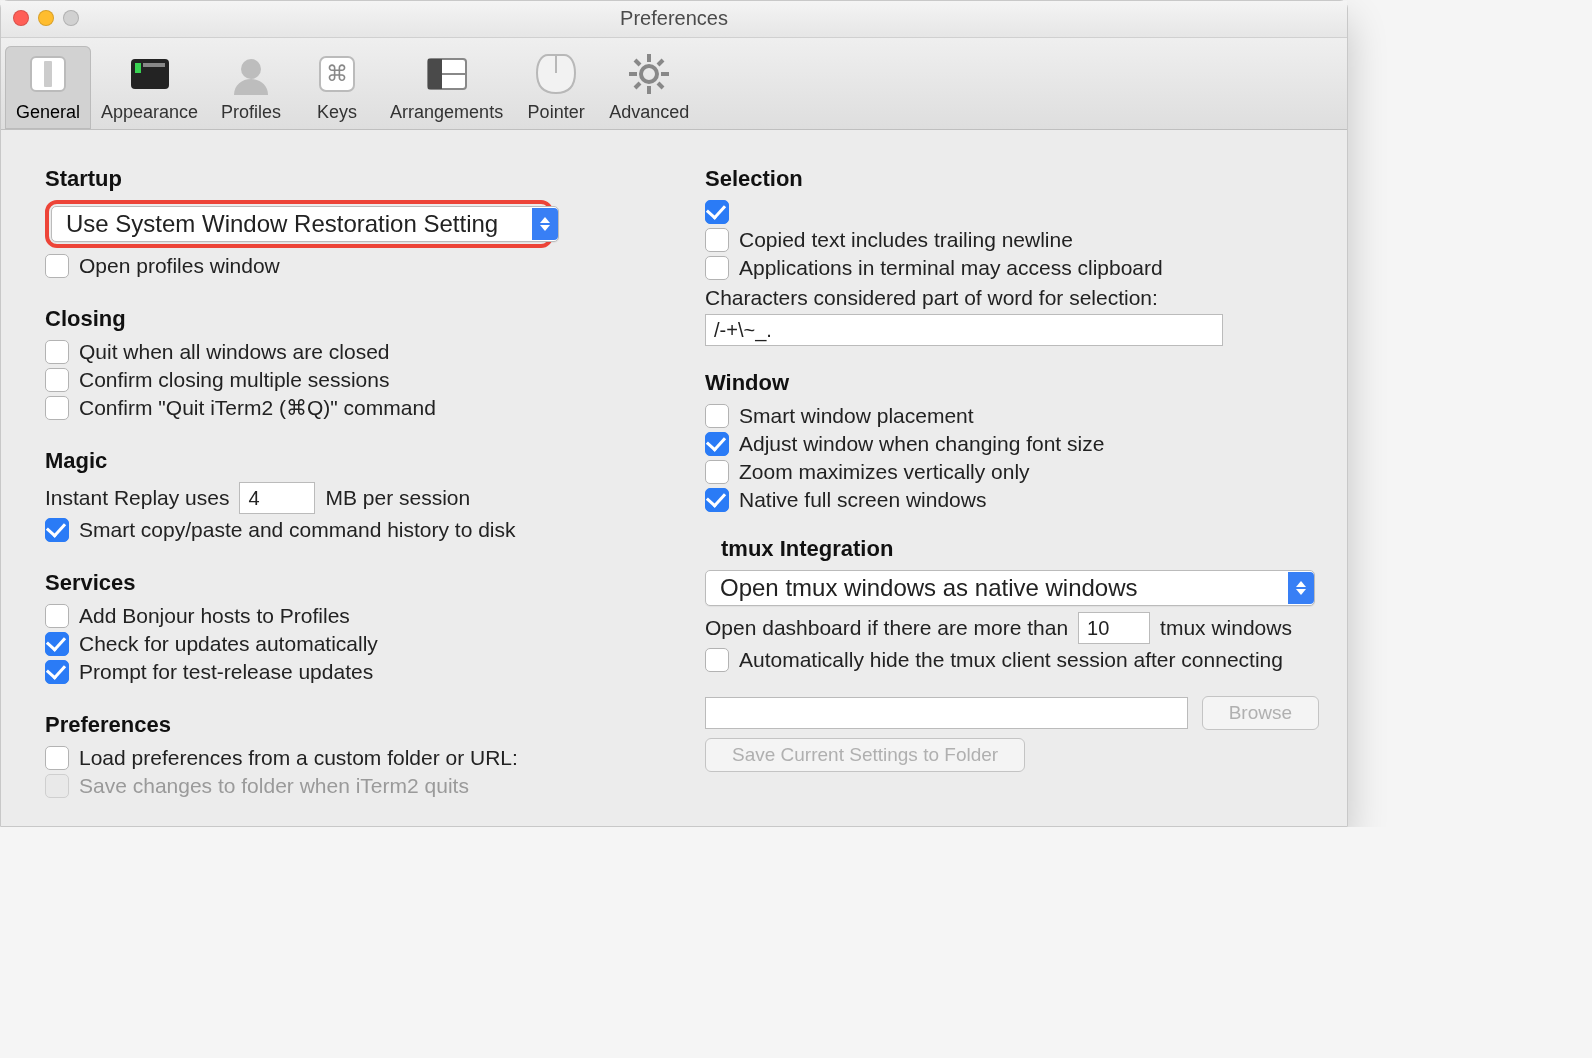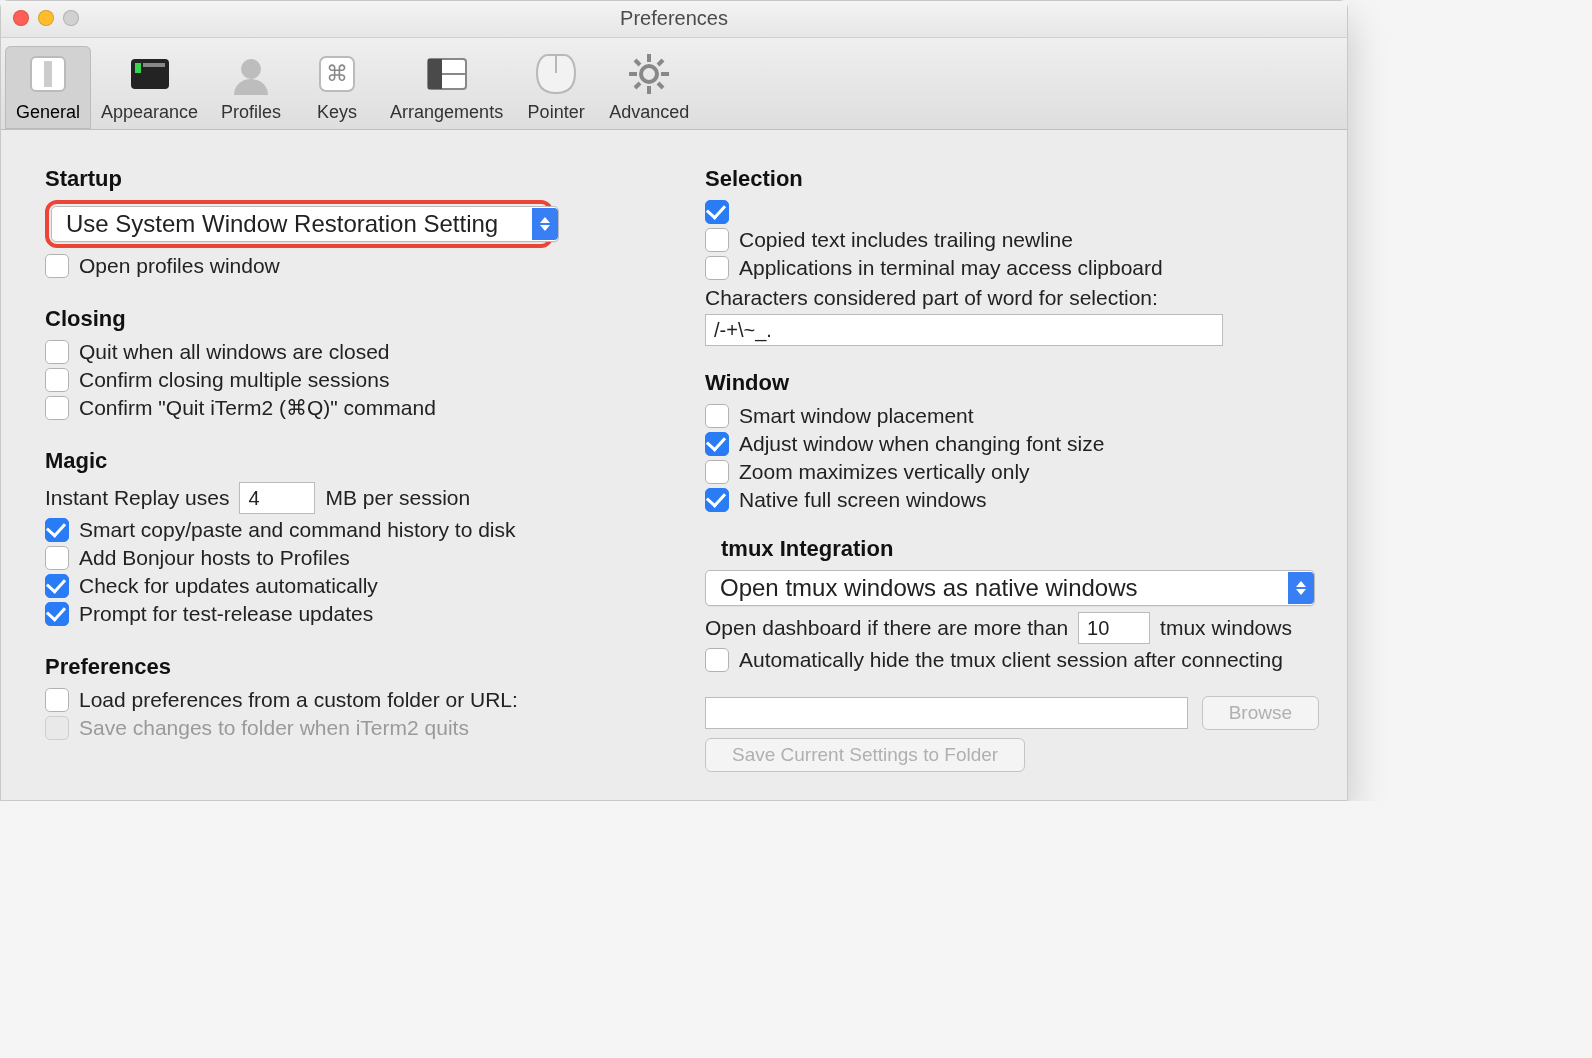--- a/index.html
+++ b/index.html
@@ -161,20 +161,21 @@
       <div class="row">
         <span class="lbl">Instant Replay uses</span>
         <input class="tf" style="width: 58px; text-align: left;" value="4">
         <span class="lbl">MB per session</span>
       </div>
       <div class="row">
           <div class="chk on"></div>
           <span class="lbl">Smart copy/paste and command history to disk</span>
         </div>
 
+      <div class="section-h" style="margin-top:28px;">Services</div>
       <div class="row">
           <div class="chk"></div>
           <span class="lbl">Add Bonjour hosts to Profiles</span>
         </div>
       <div class="row">
           <div class="chk on"></div>
           <span class="lbl">Check for updates automatically</span>
         </div>
       <div class="row">
           <div class="chk on"></div>

